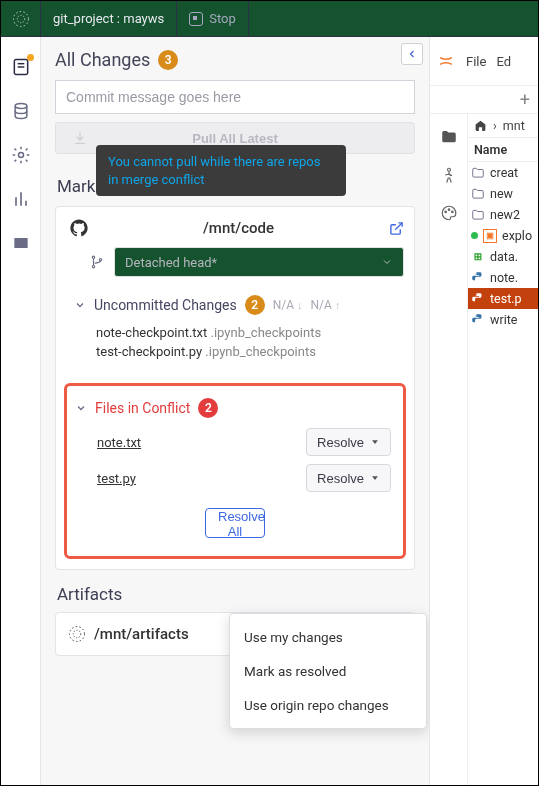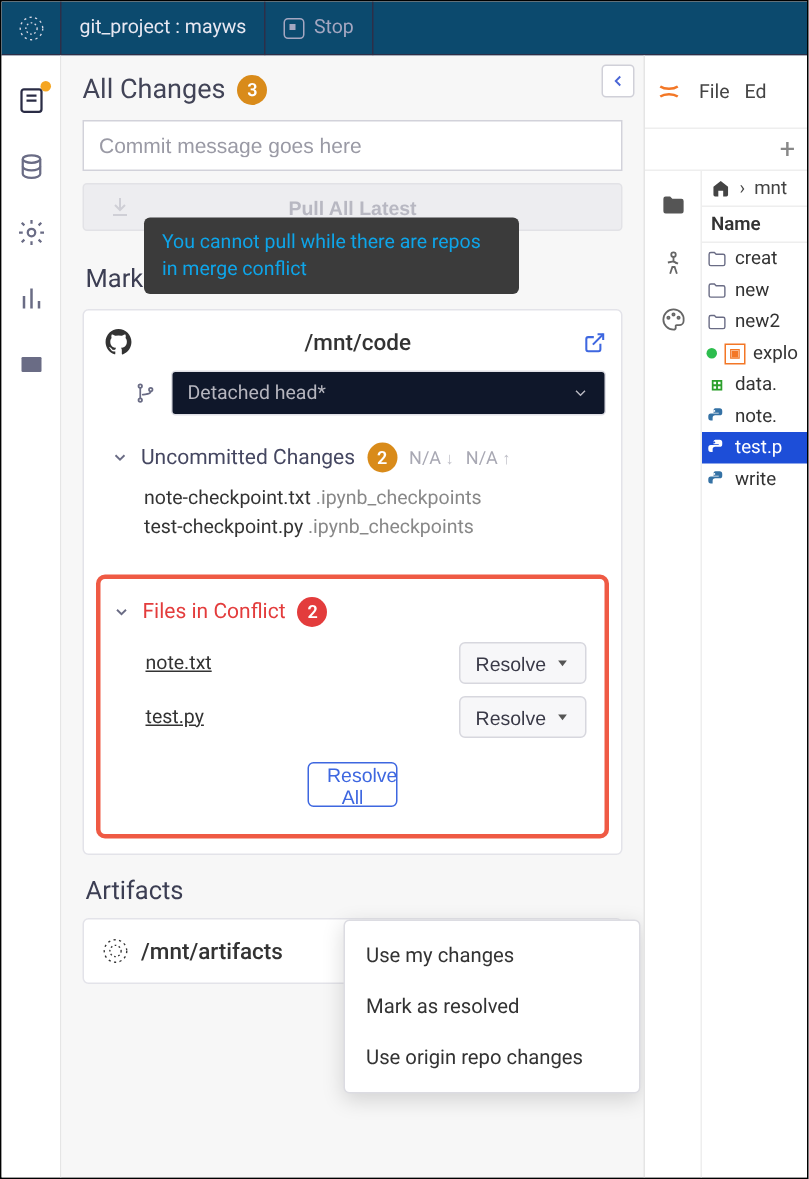--- a/index.html
+++ b/index.html
@@ -9,21 +9,21 @@
     color: #333;
     background: #fff;
     width: 539px;
     height: 786px;
     overflow: hidden;
     border: 1px solid #000;
     position: relative;
   }
   
   .topbar {
-    background: #0c4a6e;
+    background: #14532d;
     color: #e8e8f2;
     height: 36px;
     display: flex;
     align-items: center;
     border-bottom: 1px solid #2d2f48;
   }
   .topbar .logo-cell {
     width: 40px; height: 36px;
     display: flex; align-items: center; justify-content: center;
     border-right: 1px solid #2d2f48;
@@ -109,21 +109,21 @@
 
   .code-heading { font-size:17px; color:#3c3e53; margin: 22px 0 10px 2px;}
 
   .repo-card {
     border:1px solid #e3e3e9; background:#fff; border-radius:4px; padding:12px 10px 0 10px;
   }
   .repo-path { display:flex; align-items:center; gap:8px; font-size:15px; margin-bottom:10px; font-weight:500; padding-left:4px;justify-content:space-between;}
   .repo-path .ext-icon { color:#3e67e0; }
   .branch-row { display:flex; align-items:center; gap:10px; margin: 0 0 14px 24px;}
   .branch-select {
-    flex:1; height:30px; border:1px solid #e0e0e6; background:#0f172a; border-radius:3px;
+    flex:1; height:30px; border:1px solid #e0e0e6; background:#14532d; border-radius:3px;
     display:flex; align-items:center; justify-content:space-between; padding:0 10px;
     color:#b5b5be; font-size:13px;
   }
 
   .subsection { padding: 4px 0 10px 8px;}
   .sub-head { display:flex; align-items:center; gap:8px; font-size:14px; color:#454761; margin-bottom:10px;}
   .sub-head .chev { color:#6a6c85; }
   .na { color:#a8a8b3; font-size:12px; display:inline-flex; align-items:center; gap:3px;}
   .na .arrow { font-size:11px; color:#bfbfc8;}
 
@@ -173,21 +173,21 @@
   .right-top .menu-text { font-size:13px; color:#444;}
   .right-sub { height:28px; border-bottom:1px solid #eee; display:flex; align-items:center; justify-content:flex-end; padding:0 8px; color:#666;}
   .right-iconrail {
     width: 38px; border-right:1px solid #eee; display:flex; flex-direction:column; align-items:center; gap:20px; padding-top:14px;
   }
   .right-body { flex:1; display:flex;}
   .right-files { flex:1; overflow:hidden;}
   .breadcrumb { display:flex; align-items:center; gap:6px; padding:4px 6px; font-size:12.5px; color:#444;}
   .file-header { border-top:1px solid #eee; border-bottom:1px solid #eee; padding:4px 6px; font-weight:600; font-size:12.5px;}
   .file-row { display:flex; align-items:center; gap:5px; padding:3px 3px; font-size:12.5px; white-space:nowrap;}
-  .file-row.selected { background:#1d4ed8; color:#fff;}
+  .file-row.selected { background:#c2410c; color:#fff;}
   .ficon { width:14px; height:14px; display:inline-flex; align-items:center; justify-content:center;}
   .ficon.folder { color:#6a6c85;}
   .ficon.nb { color:#f37726; border:1px solid #f37726; font-size:8px; font-weight:bold;}
   .ficon.csv { color:#2ca02c; font-weight:bold; font-size:10px;}
   .ficon.py { color:#3572A5;}
   .running-dot { width:7px; height:7px; background:#2dbd4e; border-radius:50%; display:inline-block;}
 
   svg { display:block;}
 </style>
 </head>

